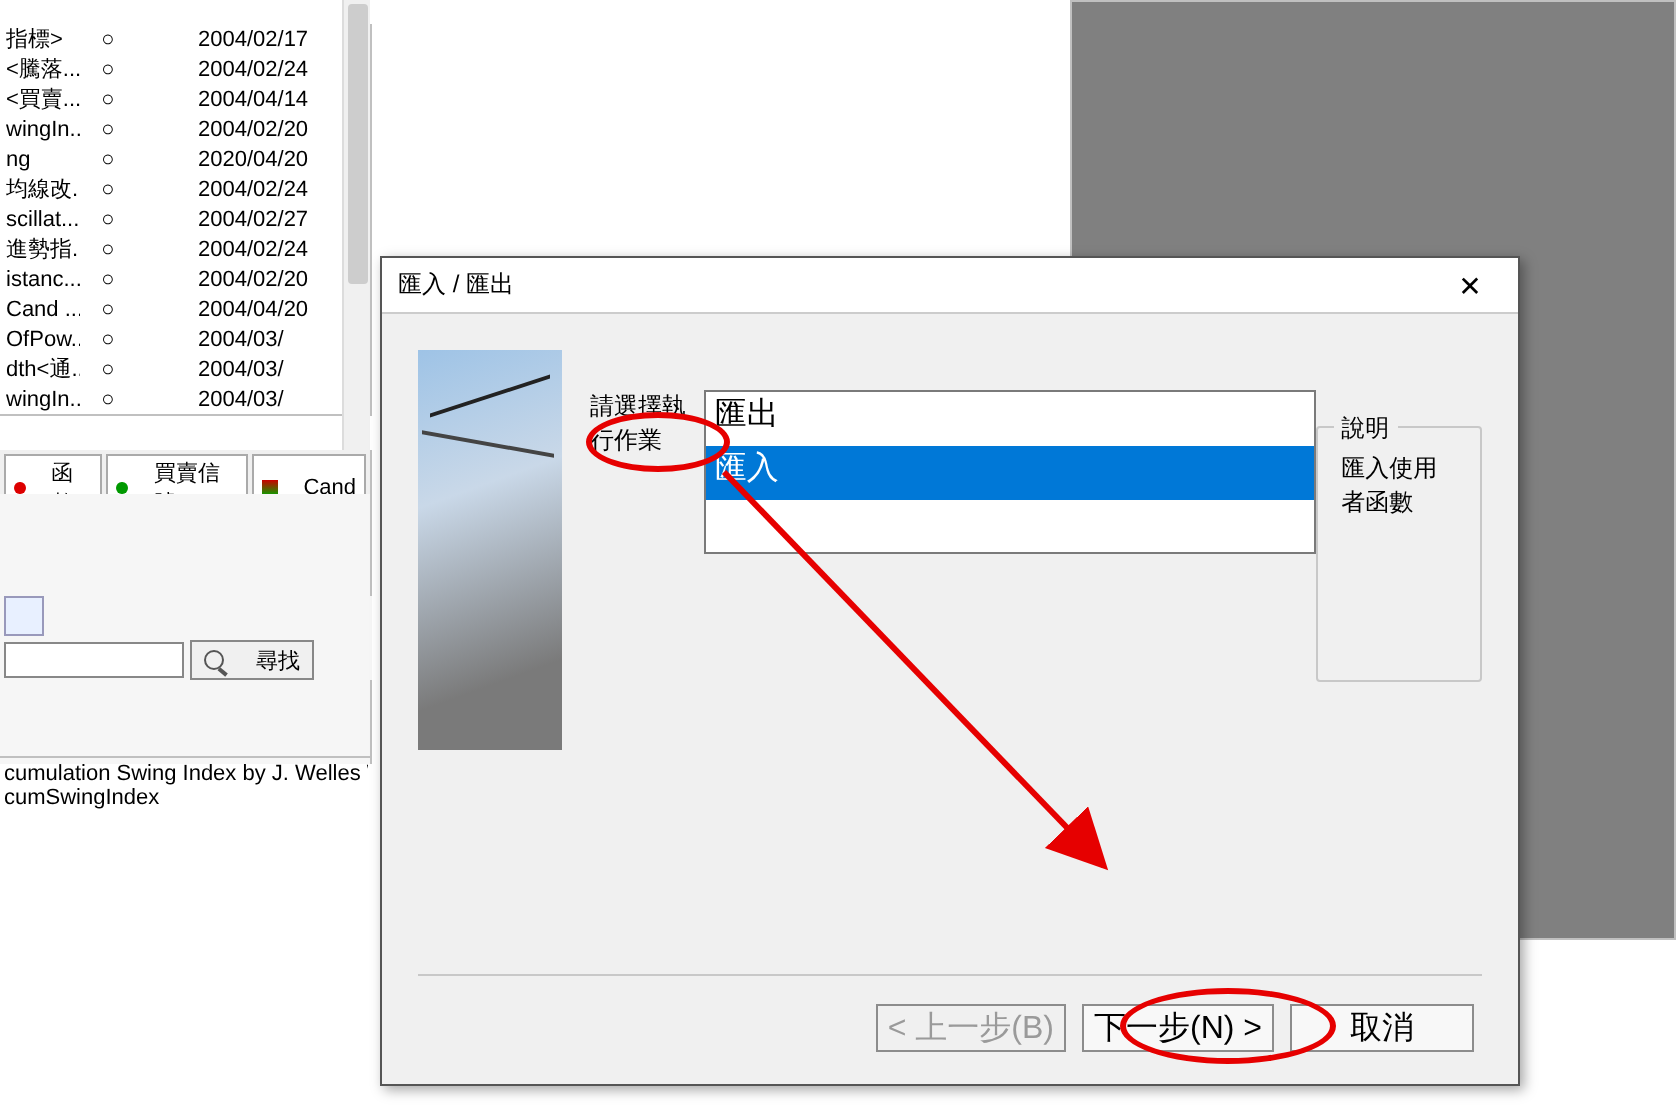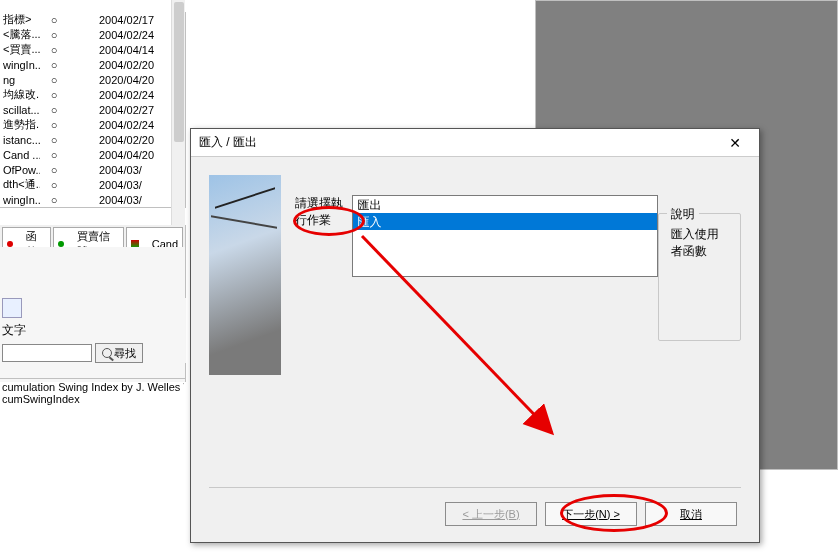--- a/index.html
+++ b/index.html
@@ -120,21 +120,21 @@
     padding: 0 2px;
   }
   .search-row button {
     border: 1px solid #888;
     background: #f0f0f0;
     height: 20px;
     padding: 0 6px;
     font-size: 11px;
     display: flex;
     align-items: center;
-    gap: 2px;
+    gap: 16px;
   }
   .magnify {
     width: 10px; height: 10px;
     border: 1.5px solid #555;
     border-radius: 50%;
     position: relative;
   }
   .magnify::after {
     content: "";
     position: absolute;
@@ -235,22 +235,22 @@
   }
   .listbox {
     height: 82px;
     width: 100%;
     background: #fff;
     border: 1px solid #7a7a7a;
     overflow: hidden;
   }
   .listbox .item {
     padding: 1px 4px;
-    font-size: 12px;
-    height: 17px;
+    font-size: 16px;
+    height: 27px;
   }
   .listbox .item.selected {
     background: #0078d7;
     color: #fff;
   }
   .group {
     border: 1px solid #c8c8c8;
     border-radius: 2px;
     margin-top: 18px;
     padding: 12px 12px 24px;
@@ -273,26 +273,25 @@
     display: flex;
     justify-content: flex-end;
     gap: 8px;
     padding: 14px 22px 16px;
   }
   .btn {
     min-width: 92px;
     height: 24px;
     border: 1px solid #8c8c8c;
     background: #f8f8f8;
-    font-size: 11px;
+    font-size: 16px;
     padding: 0 5px;
     display: flex;
     align-items: center;
     justify-content: center;
-    text-decoration: underline;
   }
   .btn.disabled {
     color: #9a9a9a;
     background: #f0f0f0;
   }
 
   
   .anno { position: absolute; pointer-events: none; }
   .ring2 {
     left: 758px; top: 490px;
@@ -409,21 +408,20 @@
   <div class="tab">
     <span class="bar-ico"></span>
     <span>Cand</span>
   </div>
 </div>
 
 <div class="left-lower-panel"></div>
 
 <div class="left-info">
   <div class="icon-box"></div>
-  <div class="txtlabel">文字</div>
   <div class="search-row">
     <input type="text" style="">
     <button>
       <span class="magnify"></span>
       <span>尋找</span>
     </button>
   </div>
 </div>
 
 <div class="desc-block">

